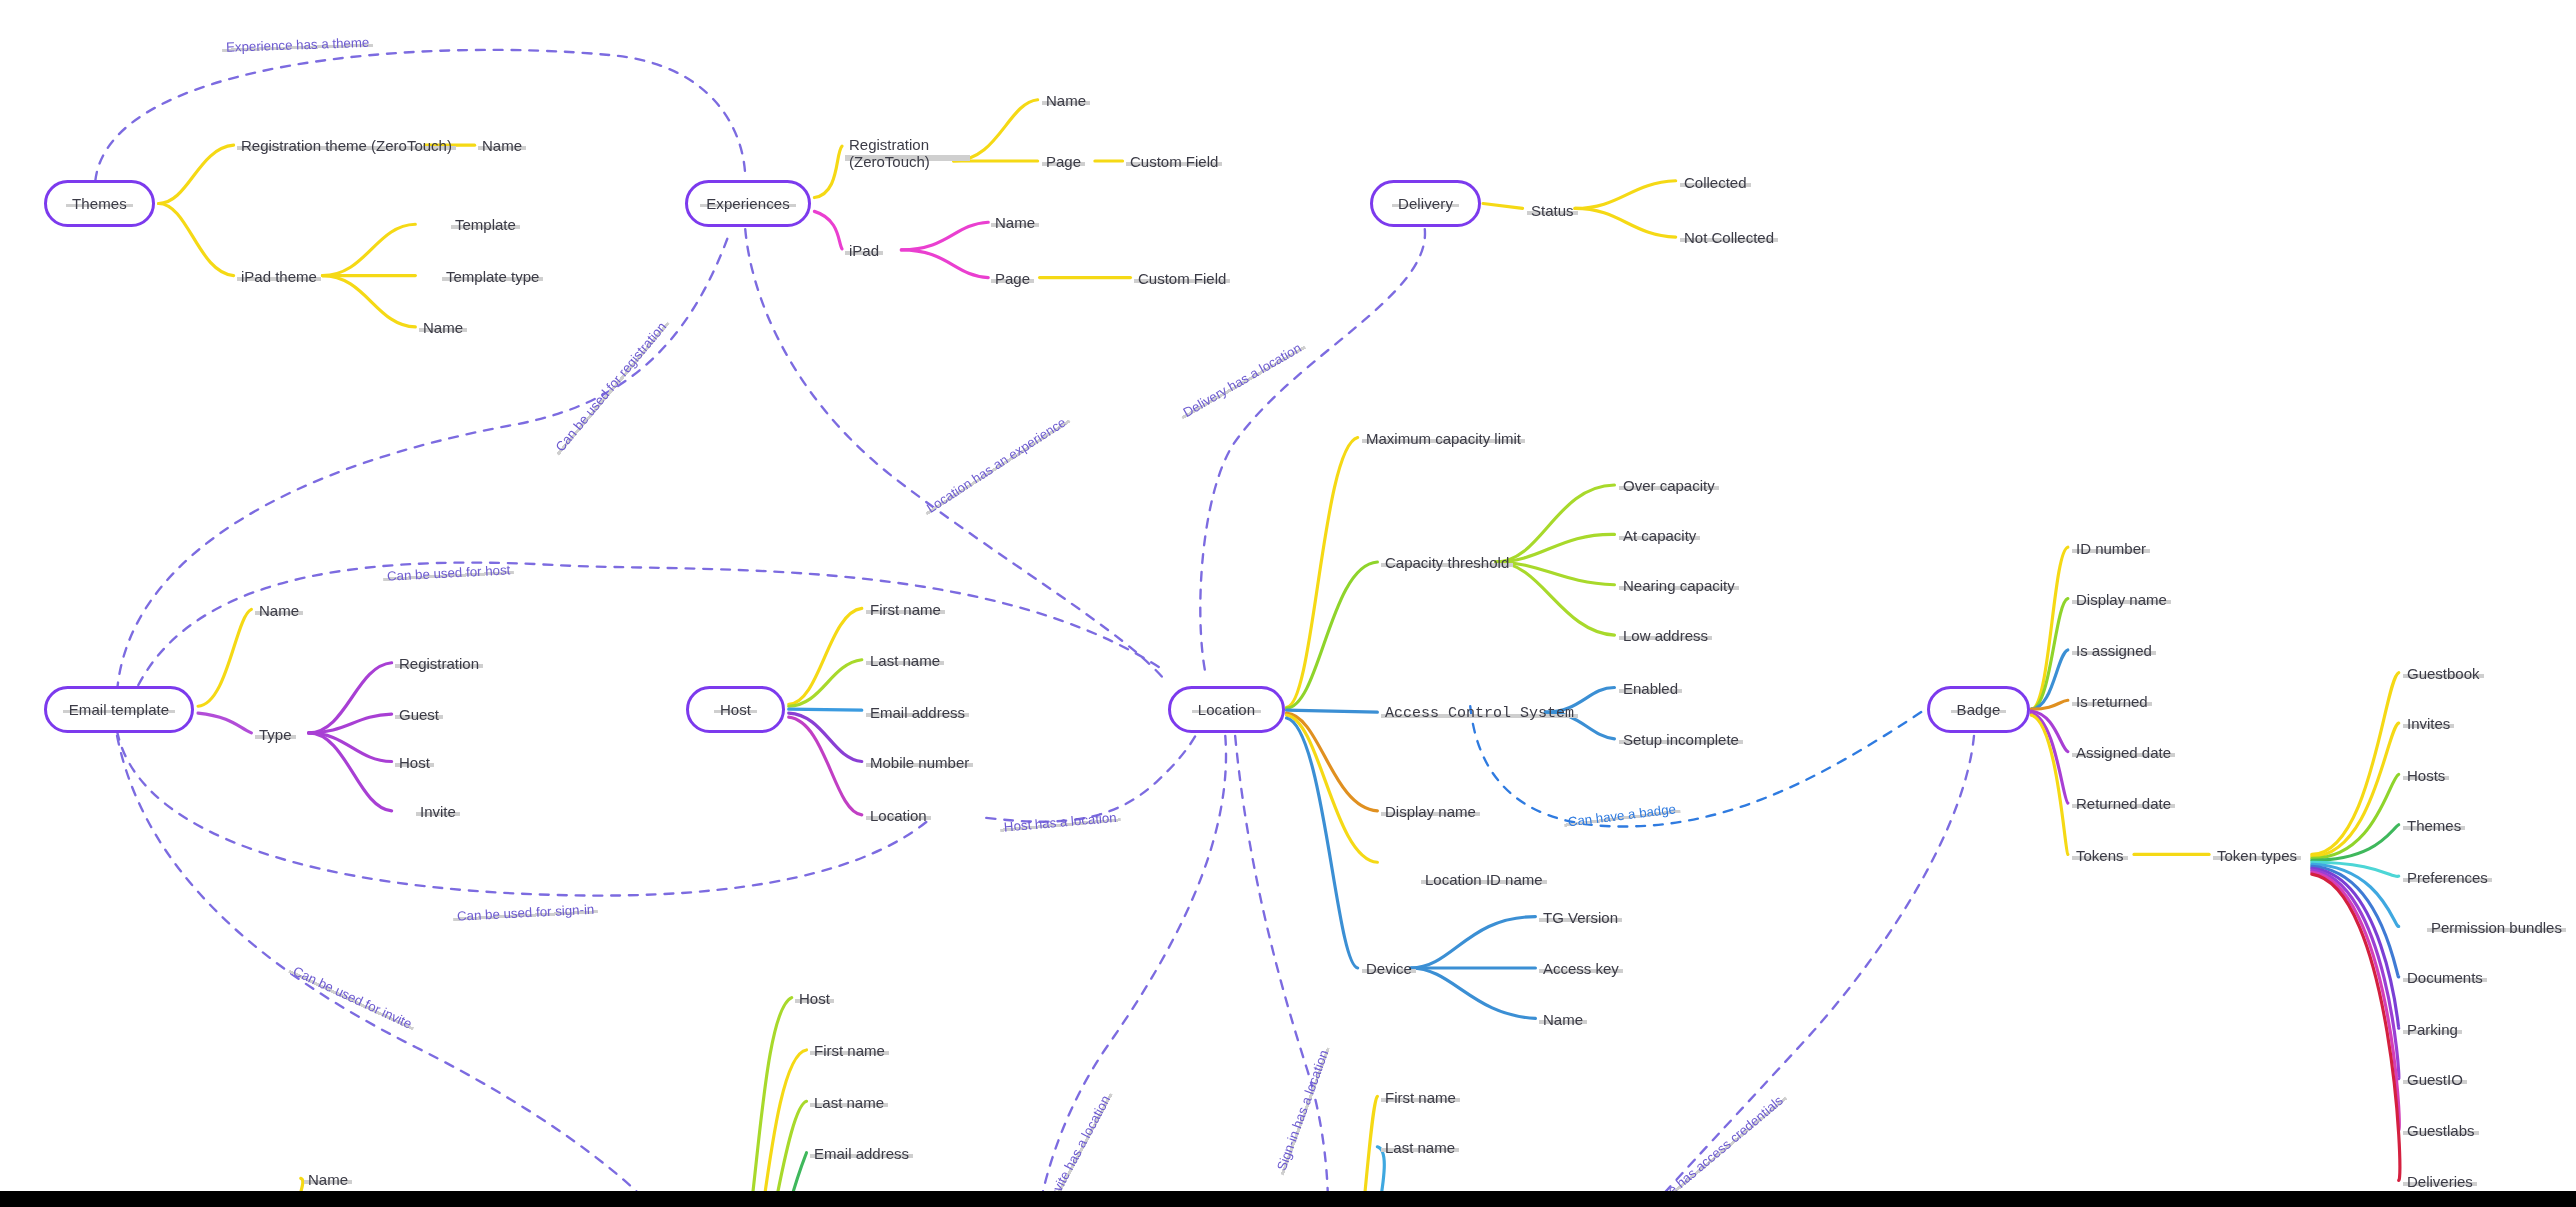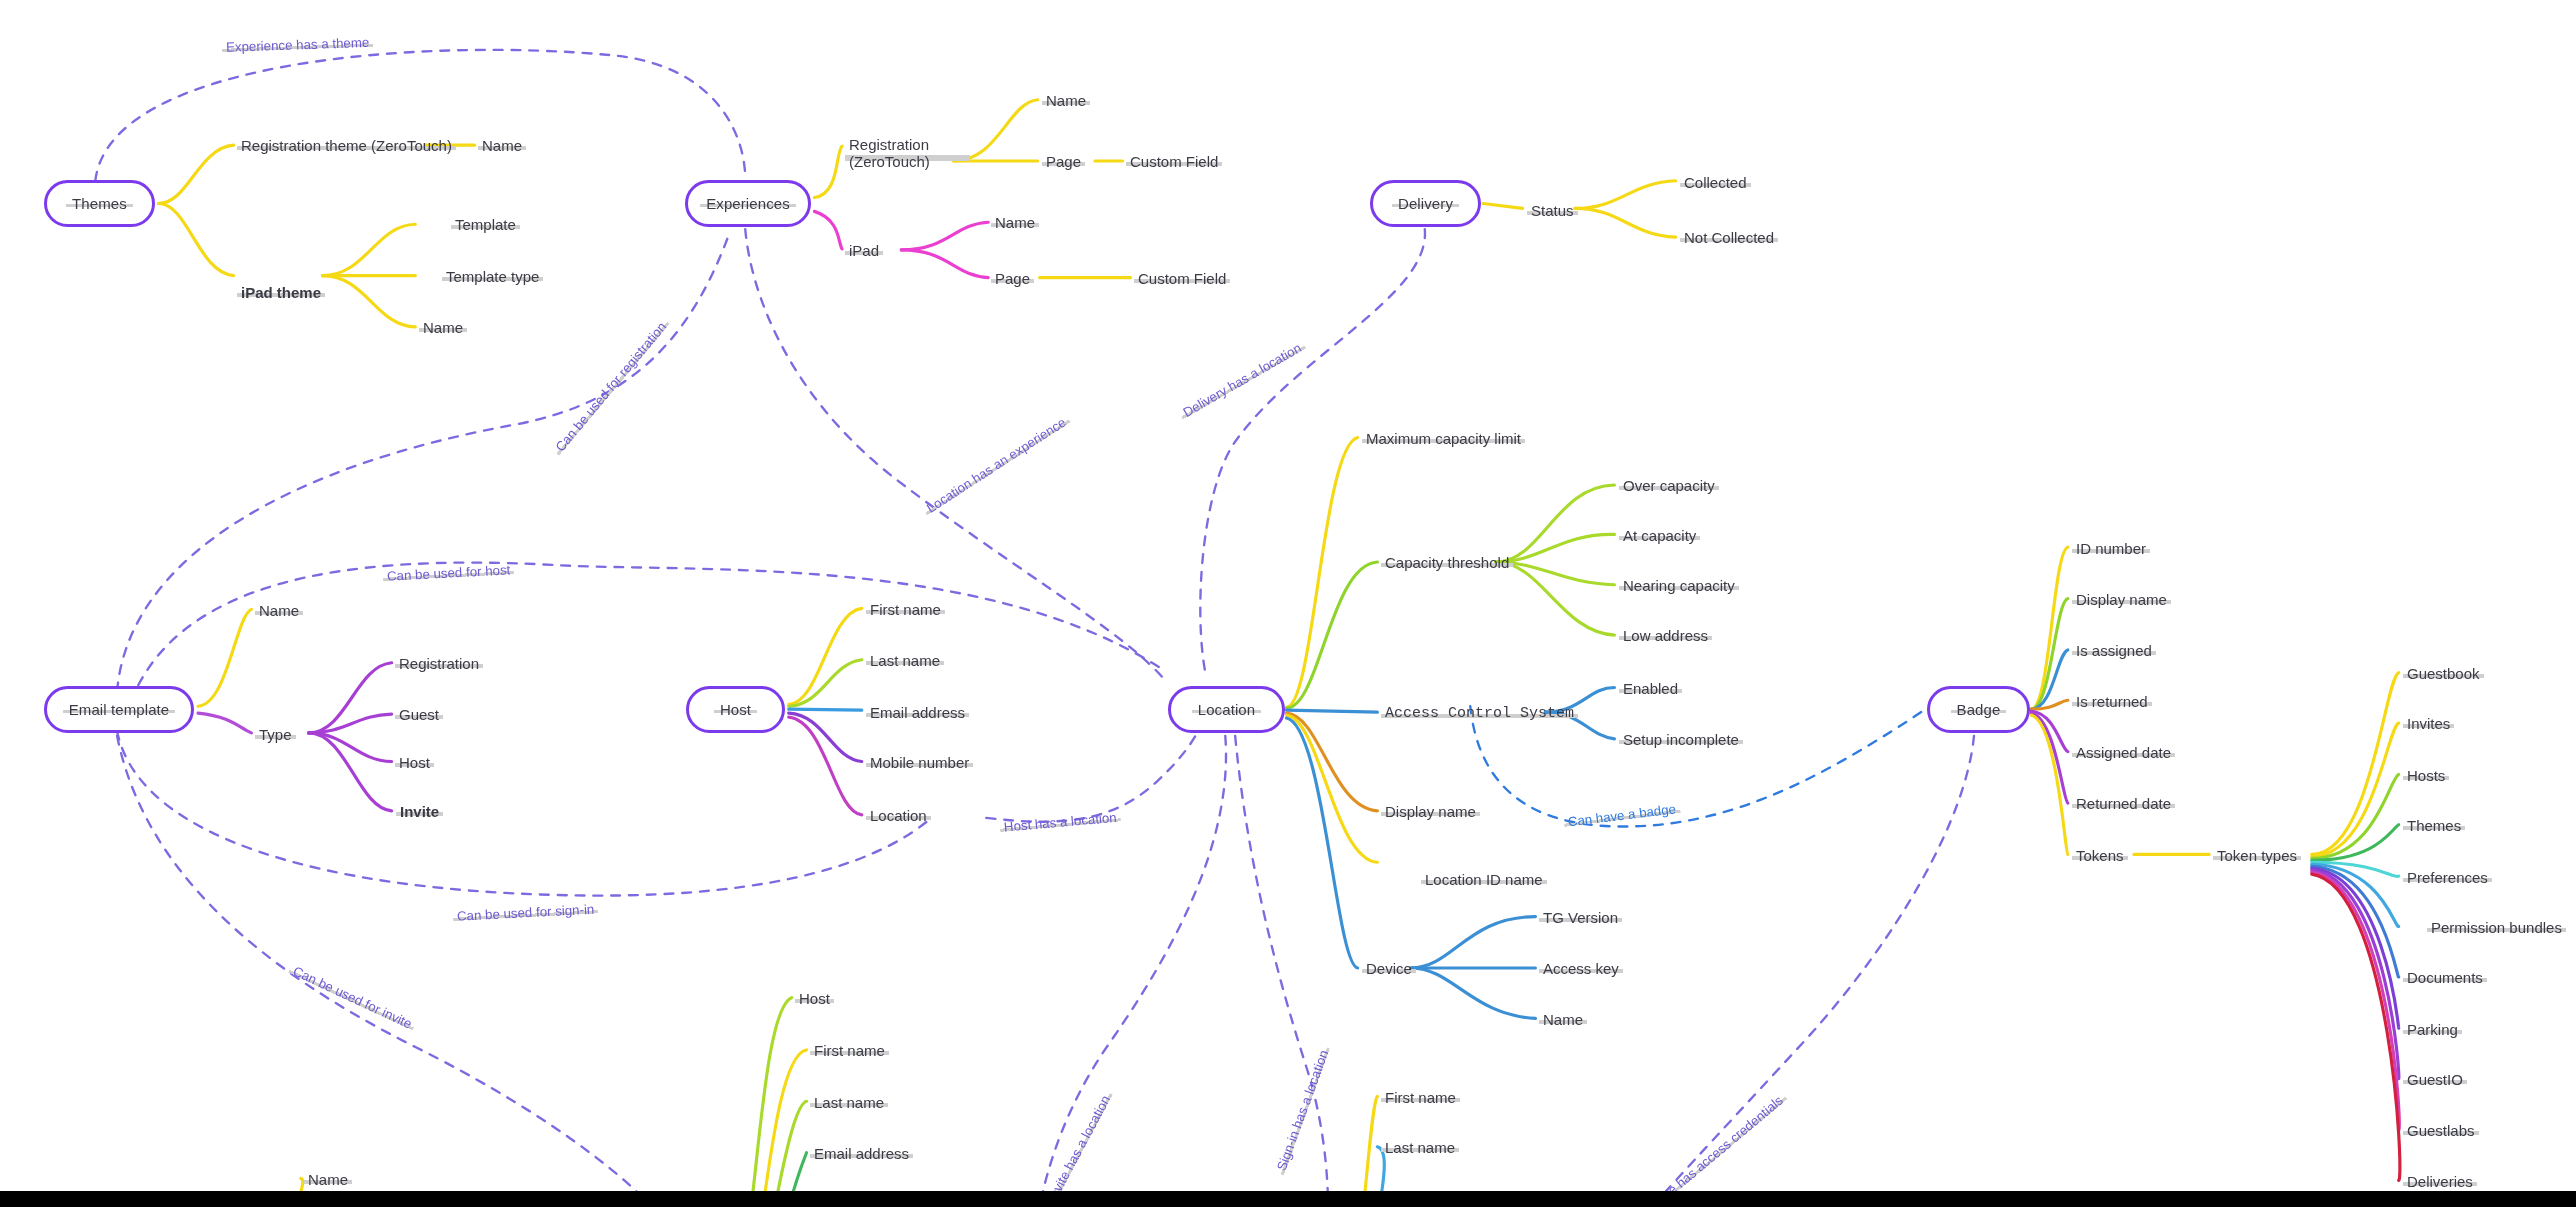--- a/index.html
+++ b/index.html
@@ -147,41 +147,41 @@
     </div>
   <div class="node" style="left:1927px;top:686px;width:103px;height:47px;">
       <span>Badge</span>
     </div>
 
   <div class="leaf" style="left:237px;top:137px;">Registration theme (ZeroTouch)</div>
   <div class="leaf" style="left:478px;top:137px;">Name</div>
   <div class="leaf" style="left:419px;top:216px;margin-left:32px;">Template</div>
   <div class="leaf" style="left:398px;top:268px;margin-left:44px;">Template type</div>
   <div class="leaf" style="left:419px;top:319px;">Name</div>
-  <div class="leaf" style="left:237px;top:284px;font-weight:bold;">iPad theme</div>
+  <div class="leaf" style="left:237px;top:268px;">iPad theme</div>
 
   <div class="leaf two" style="left:845px;top:136px;">Registration (ZeroTouch)</div>
   <div class="leaf" style="left:845px;top:242px;">iPad</div>
   <div class="leaf" style="left:1042px;top:92px;">Name</div>
   <div class="leaf" style="left:1042px;top:153px;">Page</div>
   <div class="leaf" style="left:1126px;top:153px;">Custom Field</div>
   <div class="leaf" style="left:991px;top:214px;">Name</div>
   <div class="leaf" style="left:991px;top:270px;">Page</div>
   <div class="leaf" style="left:1134px;top:270px;">Custom Field</div>
 
   <div class="leaf" style="left:1527px;top:202px;">Status</div>
   <div class="leaf" style="left:1680px;top:174px;">Collected</div>
   <div class="leaf" style="left:1680px;top:229px;">Not Collected</div>
 
   <div class="leaf" style="left:255px;top:602px;">Name</div>
   <div class="leaf" style="left:255px;top:726px;">Type</div>
   <div class="leaf" style="left:395px;top:655px;">Registration</div>
   <div class="leaf" style="left:395px;top:706px;">Guest</div>
   <div class="leaf" style="left:395px;top:754px;">Host</div>
-  <div class="leaf" style="left:396px;top:803px;font-weight:bold;">Invite</div>
+  <div class="leaf" style="left:416px;top:803px;">Invite</div>
 
   <div class="leaf" style="left:866px;top:601px;">First name</div>
   <div class="leaf" style="left:866px;top:652px;">Last name</div>
   <div class="leaf" style="left:866px;top:704px;">Email address</div>
   <div class="leaf" style="left:866px;top:754px;">Mobile number</div>
   <div class="leaf" style="left:866px;top:807px;">Location</div>
 
   <div class="leaf" style="left:1362px;top:430px;">Maximum capacity limit</div>
   <div class="leaf" style="left:1381px;top:554px;">Capacity threshold</div>
   <div class="leaf" style="left:1619px;top:477px;">Over capacity</div>

